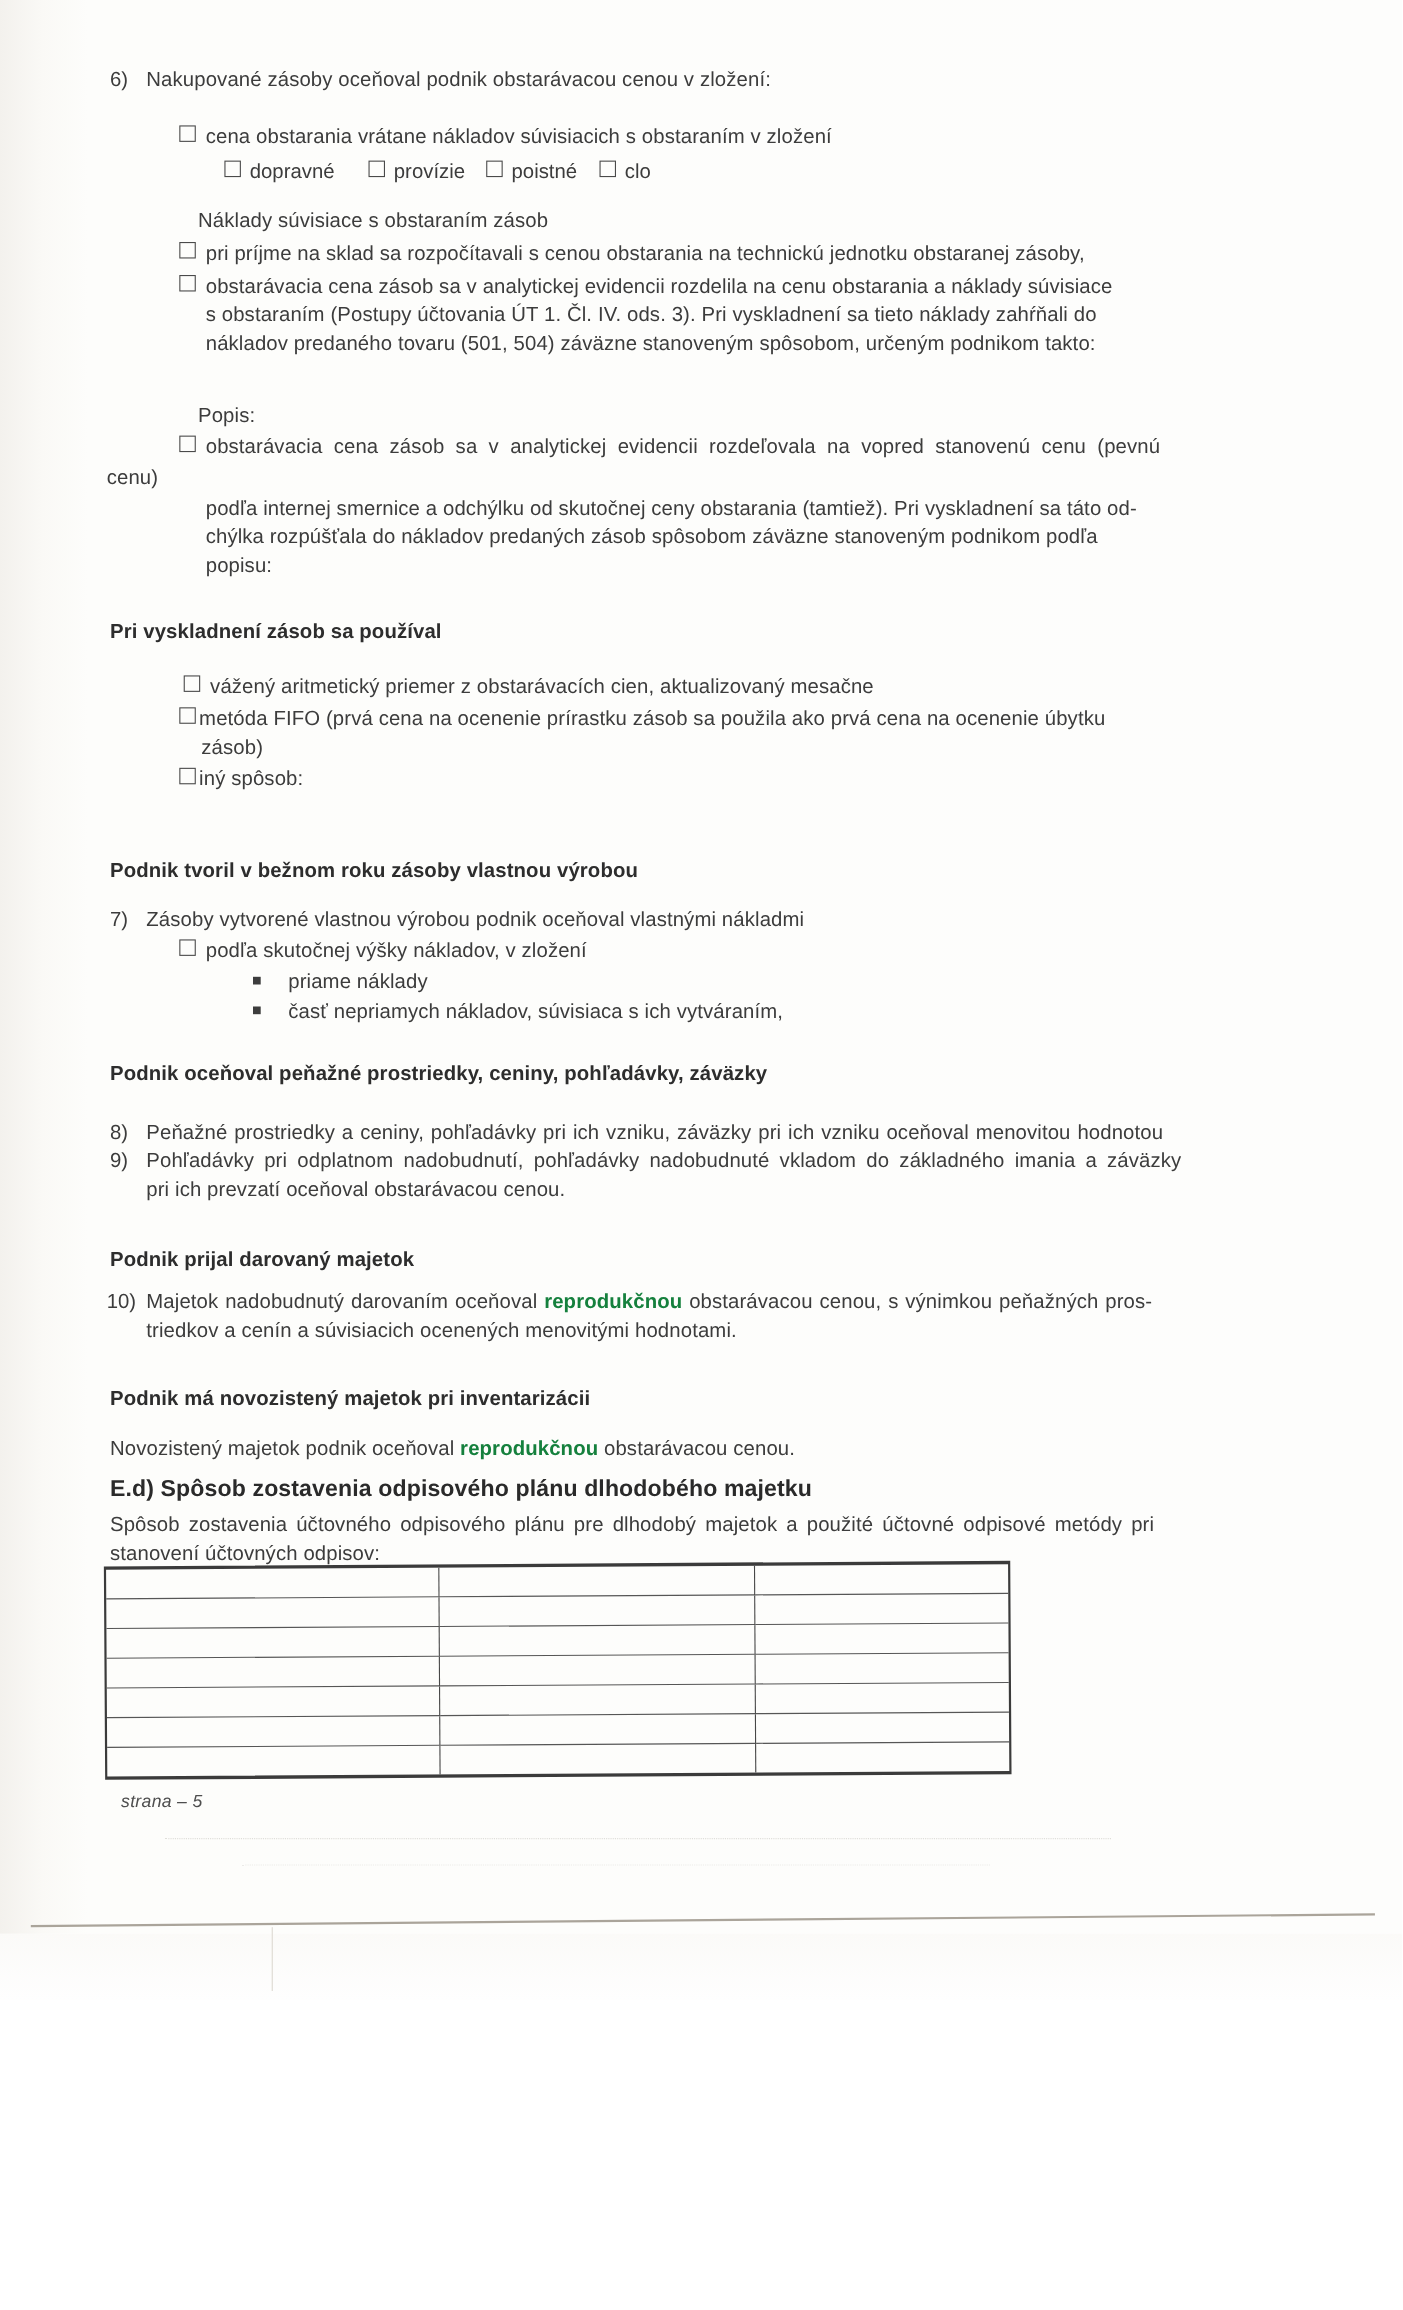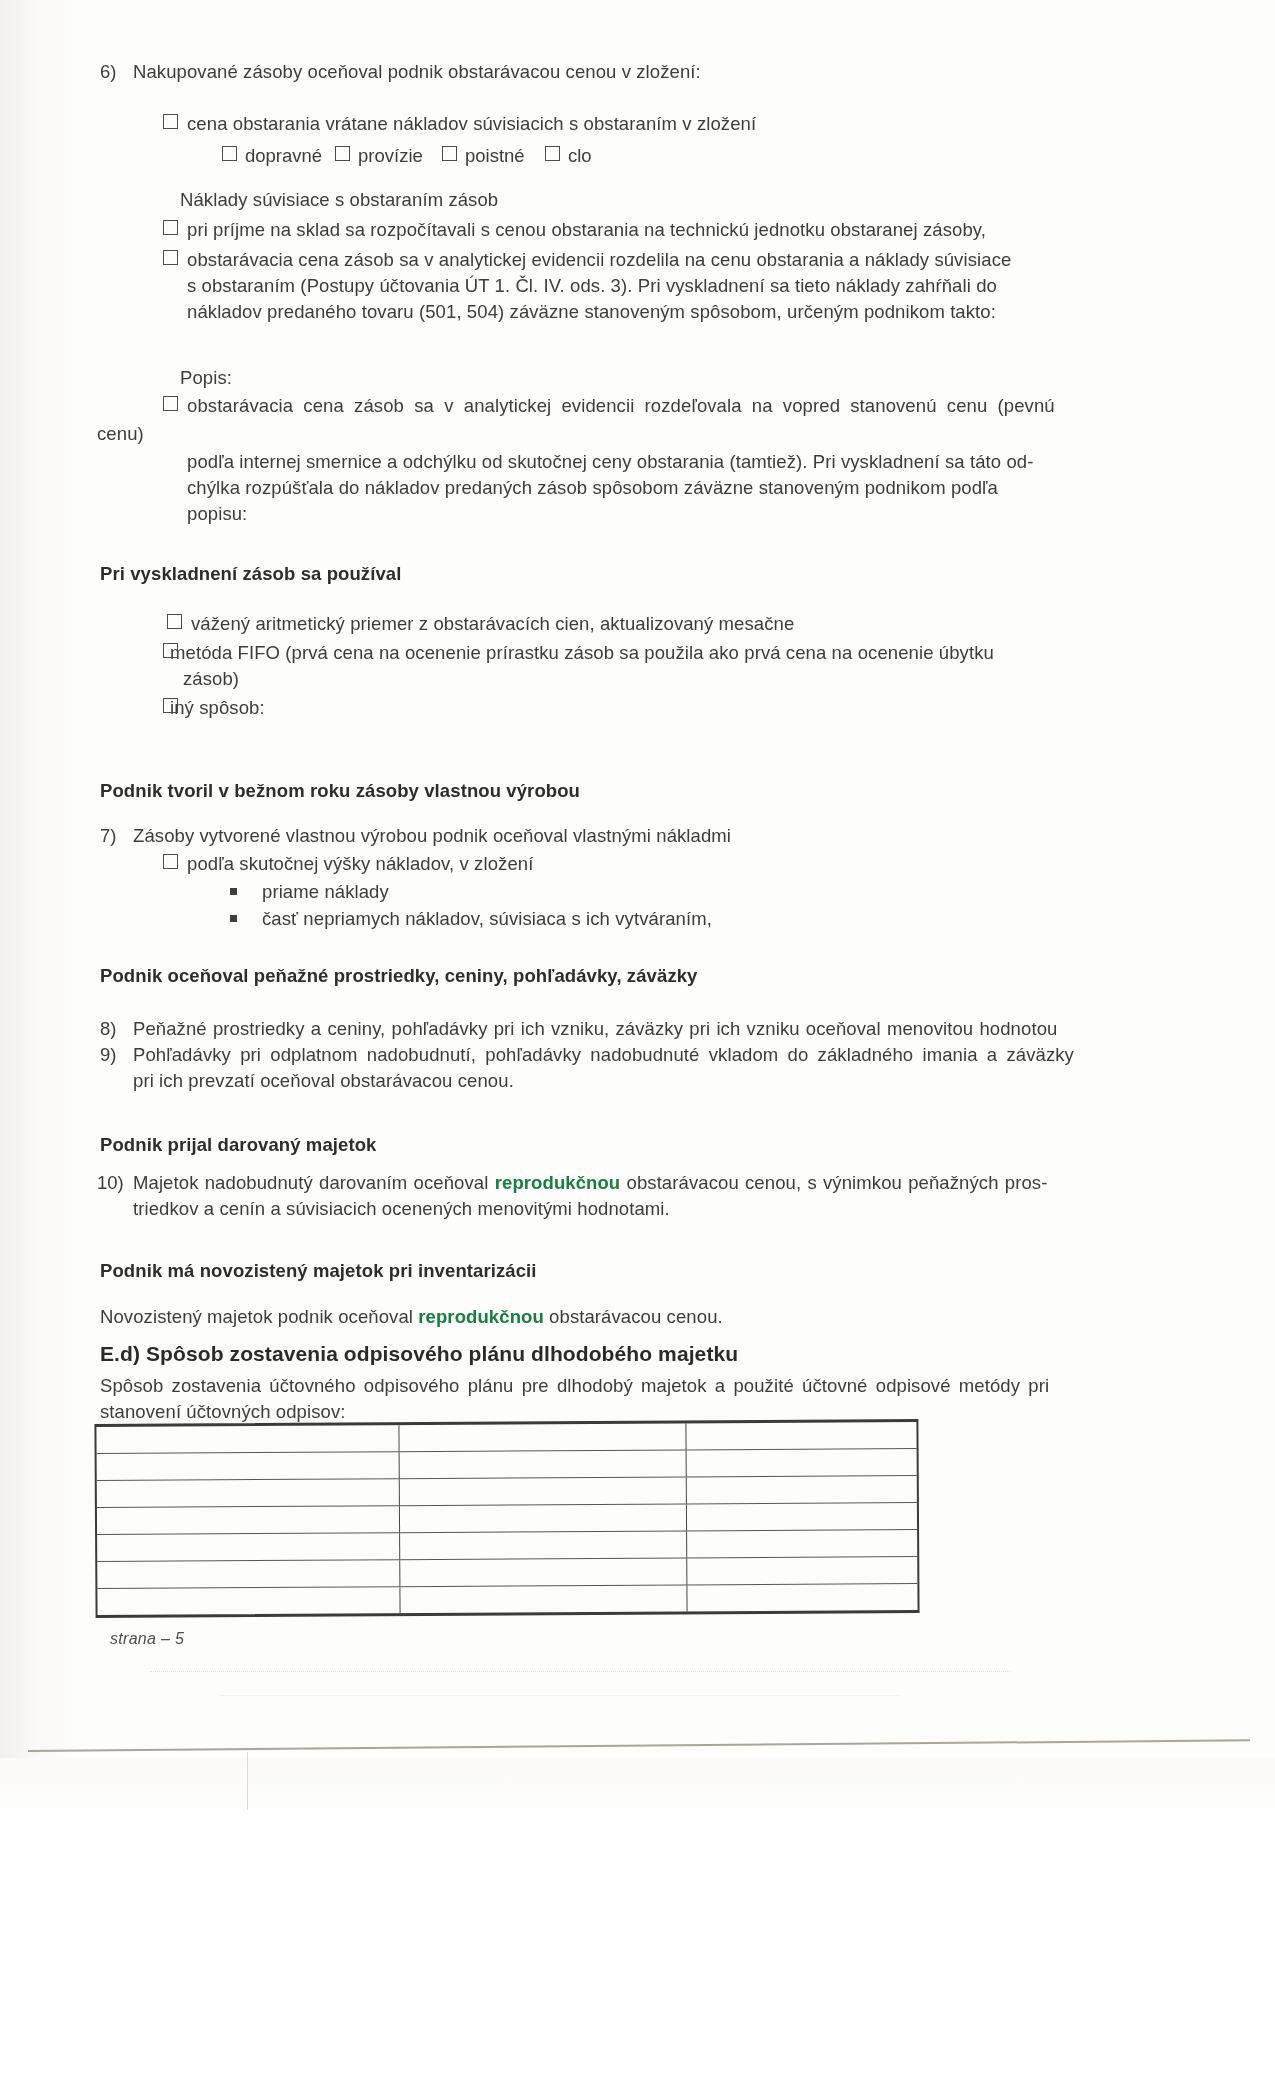--- a/index.html
+++ b/index.html
@@ -24,21 +24,21 @@
   }
   .heading{font-weight:bold;color:#2d2d2d;}
   .big-heading{font-weight:bold;color:#2a2a2a;font-size:21px;}
   .b{font-weight:bold;color:#15803d;}
   .ws1{word-spacing:1px;}
   .ws3{word-spacing:3px;}
   .ws4{word-spacing:4px;}
   .ws5{word-spacing:5px;}
   .num{position:absolute;font-size:18.5px;line-height:24px;color:#3c3c3c;}
   .cbline{padding-left:24px;}
-  .cbline.tight{padding-left:7px;}
+  .cbline.tight{padding-left:18px;}
   .cb{
     position:absolute;left:0;top:2px;width:15px;height:15px;
     border:1.7px solid #4a4a4a;background:transparent;box-sizing:border-box;
   }
   .subopt{position:absolute;font-size:18.5px;line-height:24px;white-space:nowrap;padding-left:23px;}
   .bullet{
     position:absolute;width:7px;height:7px;background:#3d3d3d;top:8px;left:0;
   }
   .bulline{padding-left:32px;}
   .table{
@@ -76,21 +76,21 @@
   <div class="below-scan"></div>
 
   <div class="num" style="left:100px;top:60px;">6)</div>
   <div class="line" style="left:133px;top:60px;">Nakupované zásoby oceňoval podnik obstarávacou cenou v zložení:</div>
 
   <div class="line cbline" style="left:163px;top:112px;">
     <span class="cb"></span>
     <span>cena obstarania vrátane nákladov súvisiacich s obstaraním v zložení</span>
   </div>
 
-  <div class="subopt" style="left:222px;top:144px;">
+  <div class="subopt" style="left:204px;top:144px;">
     <span class="cb"></span>
     <span>dopravné</span>
   </div>
   <div class="subopt" style="left:335px;top:144px;">
     <span class="cb"></span>
     <span>provízie</span>
   </div>
   <div class="subopt" style="left:442px;top:144px;">
     <span class="cb"></span>
     <span>poistné</span>

